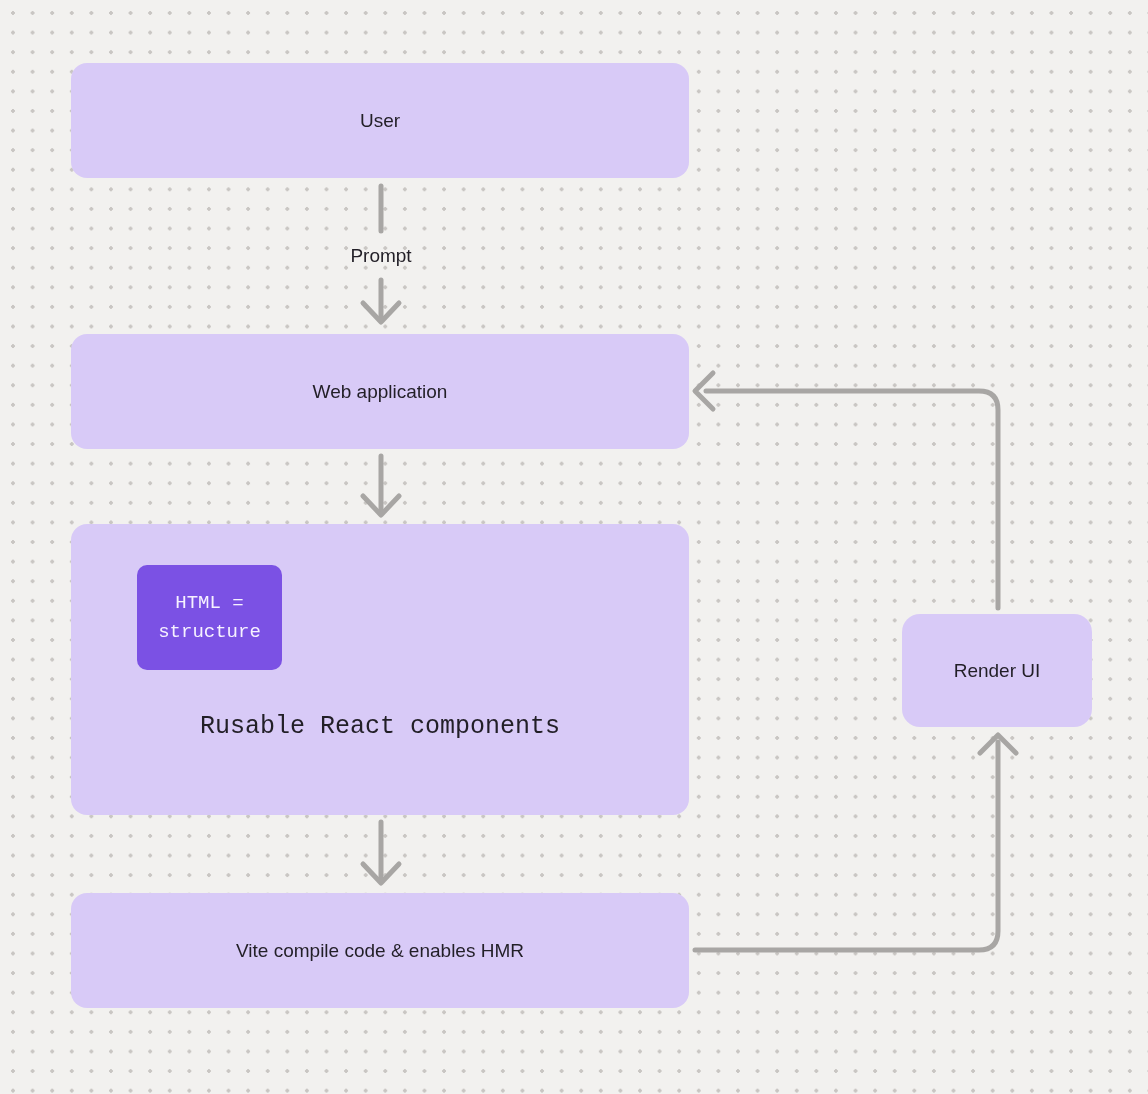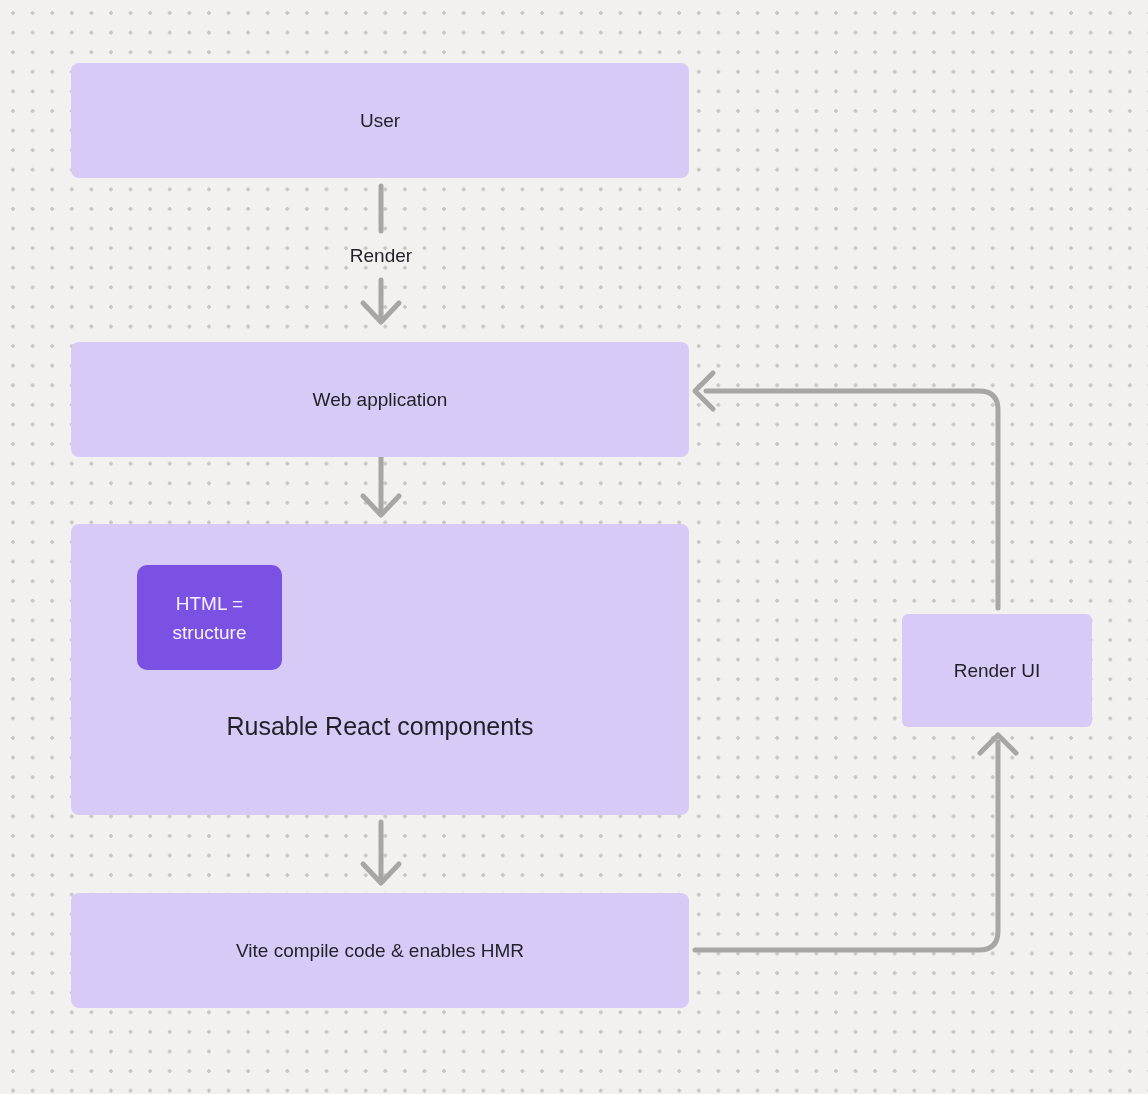--- a/index.html
+++ b/index.html
@@ -37,32 +37,32 @@
   .connectors path {
     fill: none;
     stroke: currentColor;
     stroke-width: 5;
     stroke-linecap: round;
     stroke-linejoin: round;
   }
   .node {
     position: absolute;
     background: var(--node-fill);
-    border-radius: 8px;
+    border-radius: 16px;
     display: flex;
     align-items: center;
     justify-content: center;
     font-size: 19px;
     color: var(--text);
   }
   .node-user          { left: 71px;  top: 63px;  width: 618px; height: 115px; }
-  .node-webapp        { left: 71px;  top: 334px; width: 618px; height: 115px; margin-top: 8px; }
-  .node-components    { left: 71px;  top: 524px; width: 618px; height: 291px; display: block; }
+  .node-webapp        { left: 71px;  top: 334px; width: 618px; height: 115px; }
+  .node-components    { left: 71px;  top: 524px; width: 618px; height: 291px; display: block; font-family: Liberation Mono, monospace; }
   .node-vite          { left: 71px;  top: 893px; width: 618px; height: 115px; }
-  .node-render-ui     { left: 902px; top: 614px; width: 190px; height: 113px; border-radius: 6px; }
+  .node-render-ui     { left: 902px; top: 614px; width: 190px; height: 113px; border-radius: 18px; }
   .chip-row {
     position: absolute;
     left: 66px;
     top: 41px;
     display: flex;
     gap: 26px;
   }
   .chip {
     width: 145px;
     height: 105px;
@@ -123,21 +123,21 @@
       <path d="M695 950 L979 950 Q998 950 998 931 L998 742"></path>
       <path d="M980 753 L998 735 L1016 753"></path>
     </g>
 
     <g>
       <path d="M998 608 L998 410 Q998 391 979 391 L706 391"></path>
       <path d="M713 373 L695 391 L713 409"></path>
     </g>
   </svg>
 
-  <div class="edge-label">Render</div>
+  <div class="edge-label">Prompt</div>
 
   <div class="node node-user">
     <span>User</span>
   </div>
 
   <div class="node node-webapp">
     <span>Web application</span>
   </div>
 
   <div class="node node-components">

